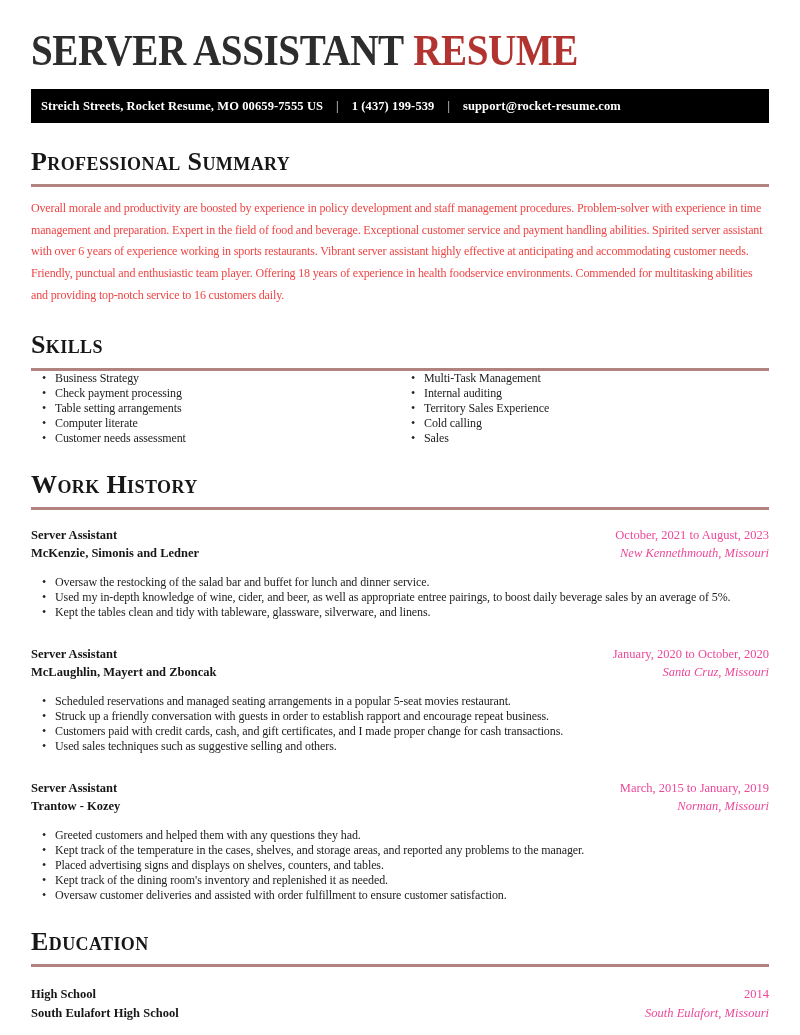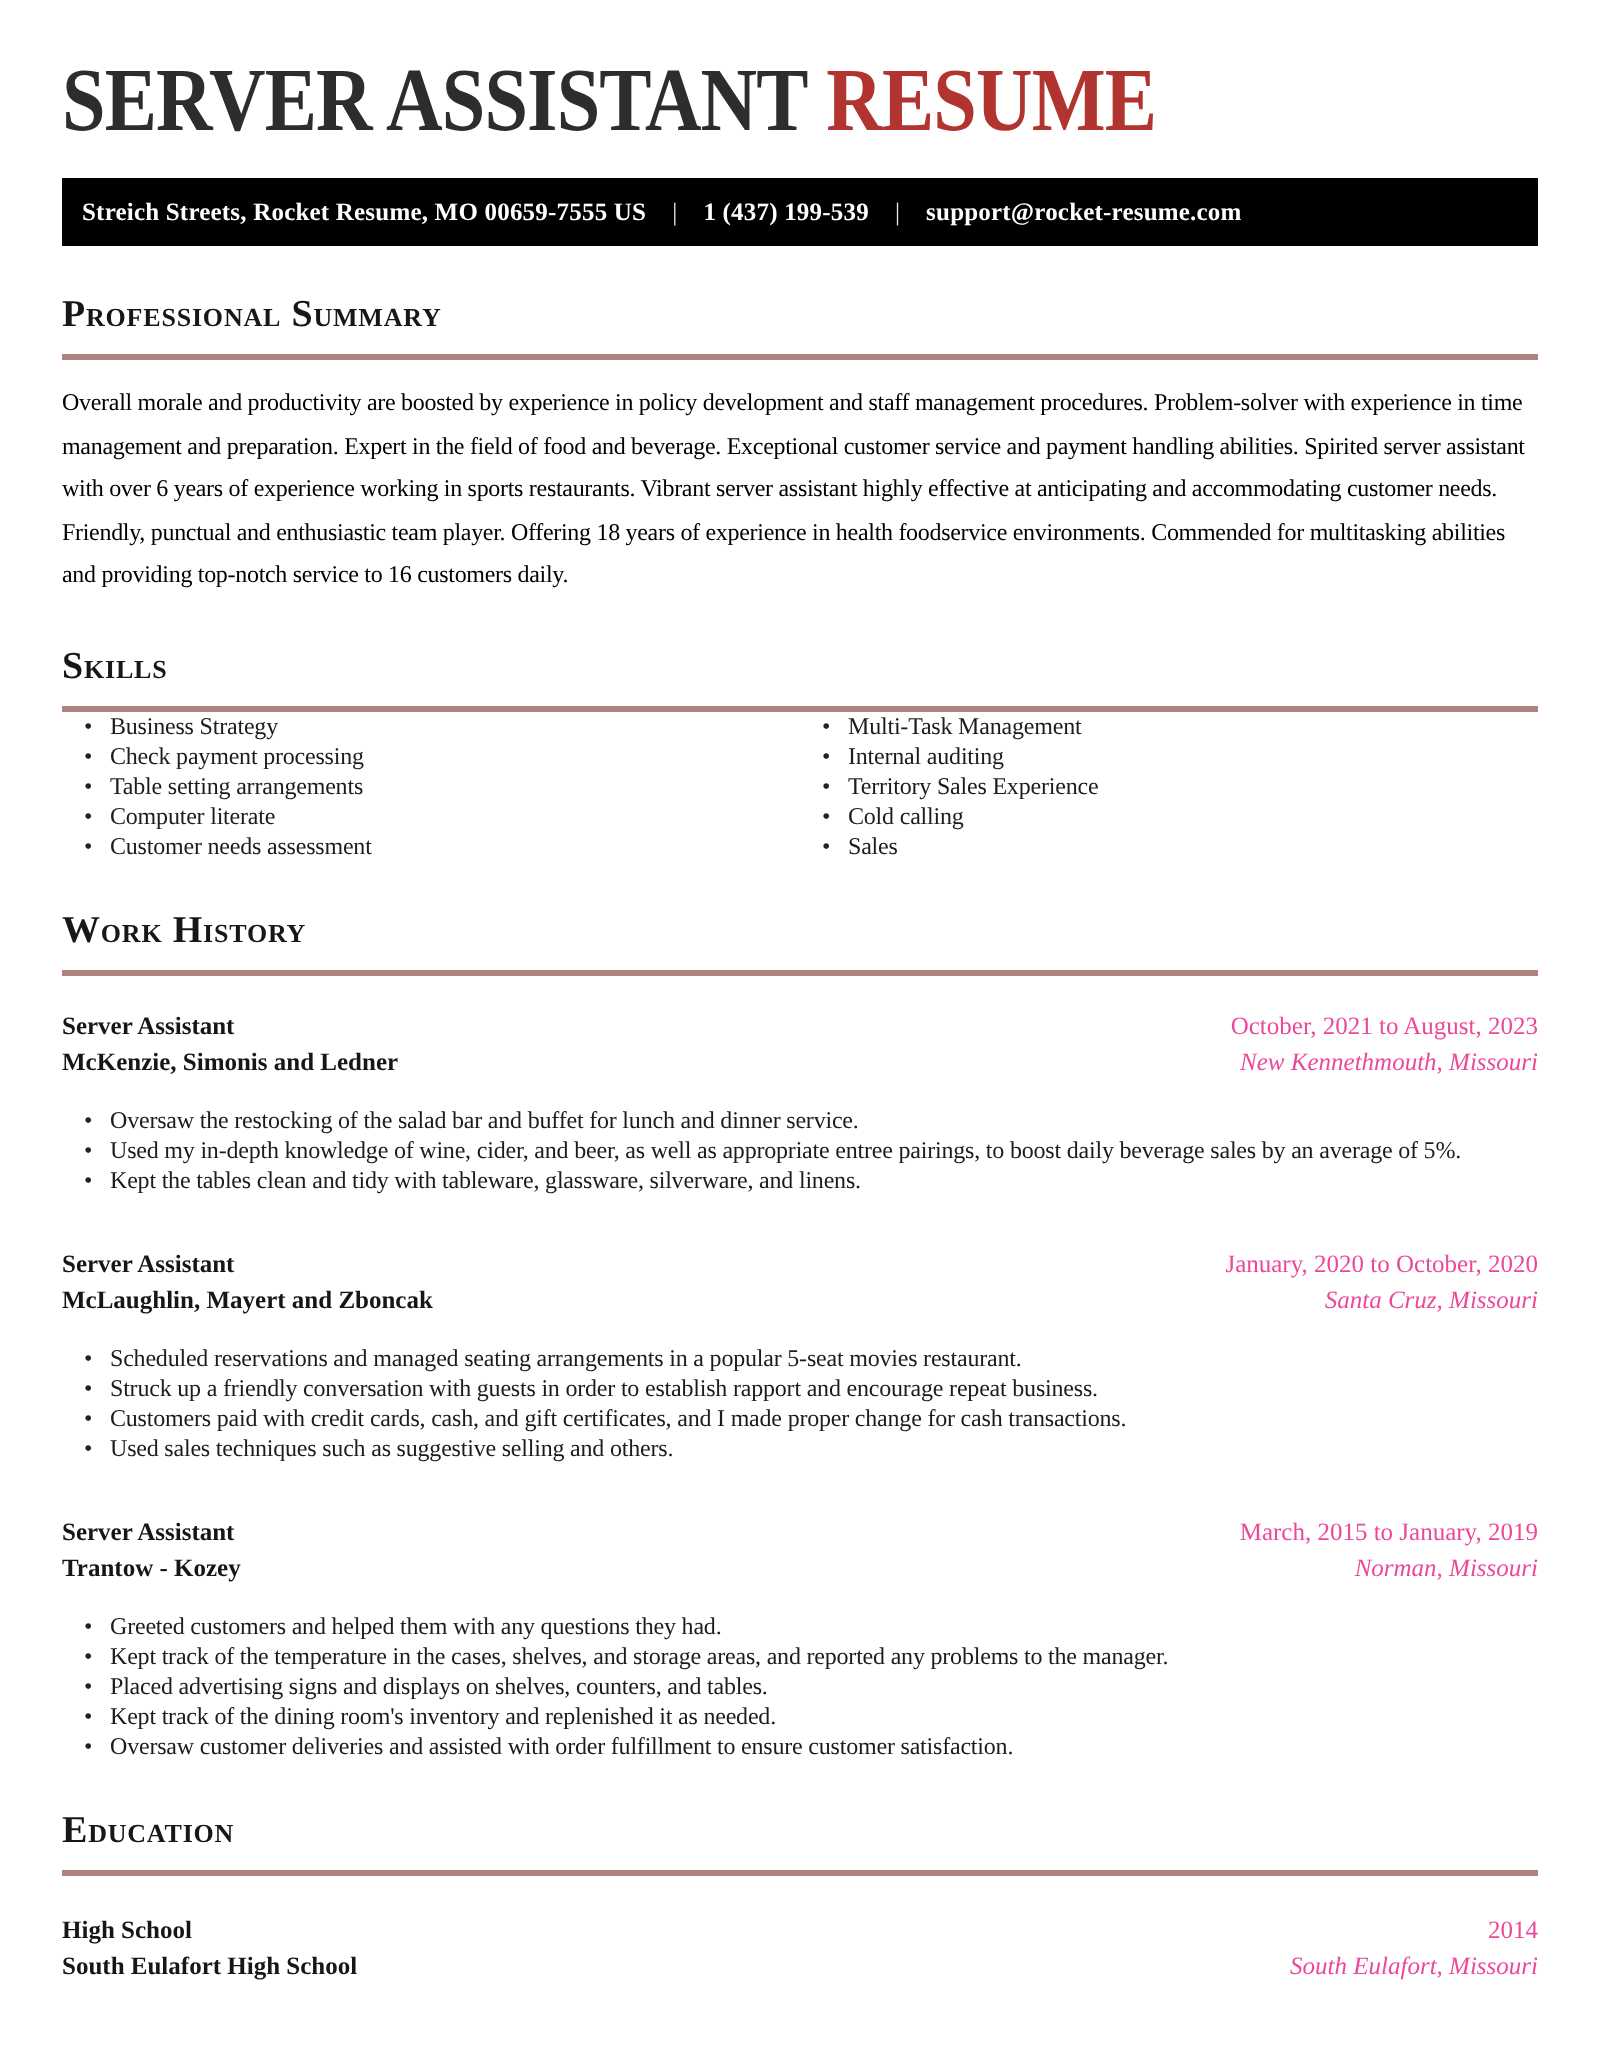--- a/index.html
+++ b/index.html
@@ -39,36 +39,36 @@
     font-weight: 700;
     letter-spacing: 0.1px;
   }
   .contact-bar .sep { margin: 0 13px; font-weight: 400; color: #e8e8e8; }
 
   
   .section { margin-top: 25px; }
   .section-heading {
     margin: 0;
     font-variant: small-caps;
-    font-size: 19px;
+    font-size: 26px;
     font-weight: 600;
     letter-spacing: 0.4px;
     color: #171717;
     line-height: 1.05;
     padding-bottom: 9px;
     border-bottom: 3px solid #b18280;
   }
 
   
   .summary-text {
     margin: 11px 0 0 0;
     font-size: 12px;
     line-height: 21.6px;
     letter-spacing: -0.15px;
-    color: #000000;
+    color: #ef4444;
   }
 
   
   .skills-columns { display: flex; margin-top: 0; font-family: Liberation Serif, serif; }
   .skills-col { width: 50%; list-style: none; margin: 0; padding: 0; }
   .bullet-item {
     position: relative;
     padding-left: 24px;
     font-size: 12px;
     line-height: 15px;

